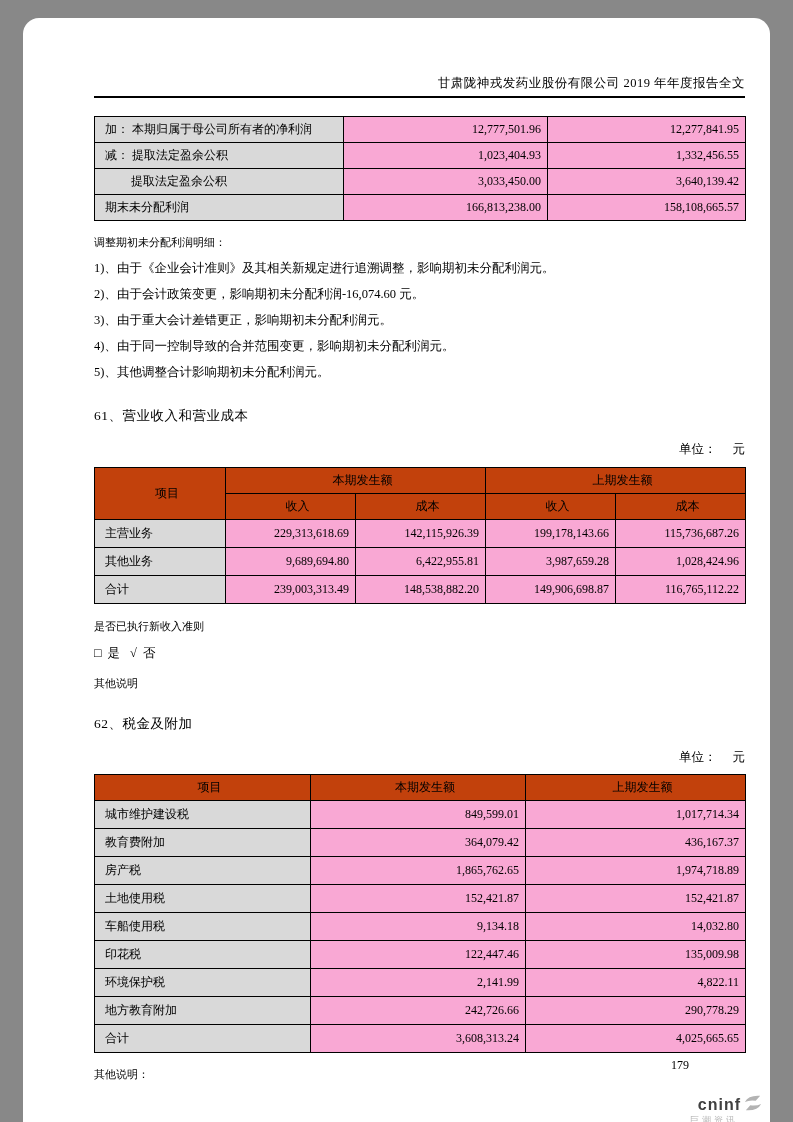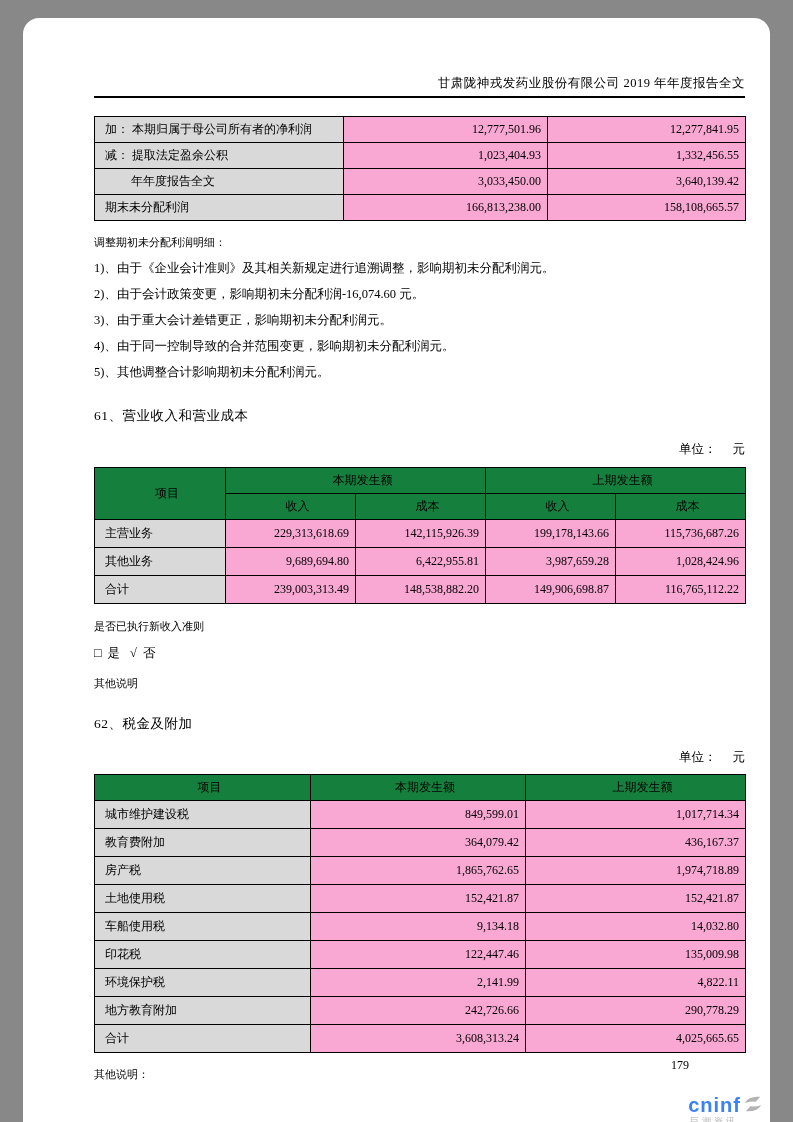--- a/index.html
+++ b/index.html
@@ -20,21 +20,21 @@
     width:651px; border-collapse:collapse; table-layout:fixed;
     border:1.5px solid #000;
   }
   table.tbl td {
     border:1px solid #000; font-size:12px; vertical-align:middle;
     overflow:hidden; white-space:nowrap;
   }
   td.lbl { background:#d9d9d9; text-align:left; padding:0 10px; font-size:12.5px; }
   td.lbl.indent { padding-left:36px; }
   td.num { background:#f9a8d4; text-align:right; padding:0 6px; }
-  td.hdr { background:#15803d; text-align:center; font-size:12.5px;padding-left:14px; }
+  td.hdr { background:#c2410c; text-align:center; font-size:12.5px;padding-left:14px; }
 
   .top-tbl { margin-top:18px; }
   .top-tbl td { height:26px; }
 
   .body-text { font-size:11px; margin-top:13px; line-height:16px; }
   .note-item { font-size:12.5px; margin-top:10px; line-height:16px; }
 
   .section-heading { font-size:13.5px; font-weight:normal; margin-top:27px; letter-spacing:0.5px; }
 
   .unit-line { text-align:right; font-size:12.5px; margin-top:16px; }
@@ -55,21 +55,21 @@
   .page-number {
     position:absolute; top:1040px; right:81px; font-size:12px;
   }
 
   .footer-logo {
     position:absolute; top:1076px; right:6px; width:120px;
     color:#b3b3b3; text-align:right;
     font-family:"Liberation Sans","DejaVu Sans",sans-serif;
   }
   .brand-row { display:flex; justify-content:flex-end; align-items:center; gap:1px; }
-  .brand-text { font-weight:bold; font-size:20px; letter-spacing:1px; color:#3b82f6; }
+  .brand-text { font-weight:bold; font-size:16px; letter-spacing:1px; color:#404040; }
   .brand-cn { font-size:9px; letter-spacing:3px; margin-right:26px; margin-top:-2px; color:#b8b8b8; }
   .brand-url { font-size:9.5px; margin-top:1px; color:#b0b0b0; }
 </style>
 </head>
 <body>
 
 <div class="page">
   <div class="content">
 
     <div class="doc-header">
@@ -87,21 +87,21 @@
           <td class="lbl">加： 本期归属于母公司所有者的净利润</td>
           <td class="num">12,777,501.96</td>
           <td class="num">12,277,841.95</td>
         </tr>
         <tr>
           <td class="lbl">减： 提取法定盈余公积</td>
           <td class="num">1,023,404.93</td>
           <td class="num">1,332,456.55</td>
         </tr>
         <tr>
-          <td class="lbl indent">年年度报告全文</td>
+          <td class="lbl indent">提取法定盈余公积</td>
           <td class="num">3,033,450.00</td>
           <td class="num">3,640,139.42</td>
         </tr>
         <tr>
           <td class="lbl">期末未分配利润</td>
           <td class="num">166,813,238.00</td>
           <td class="num">158,108,665.57</td>
         </tr>
       </tbody>
     </table>

